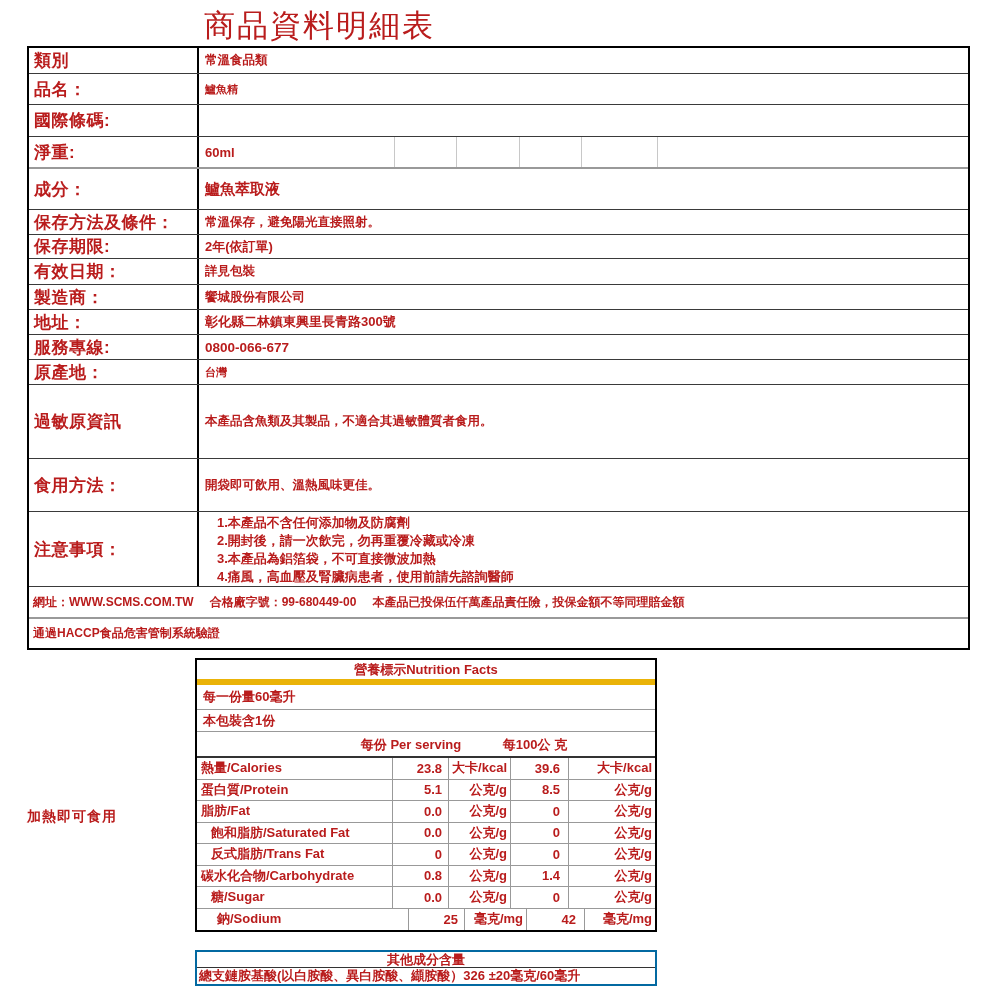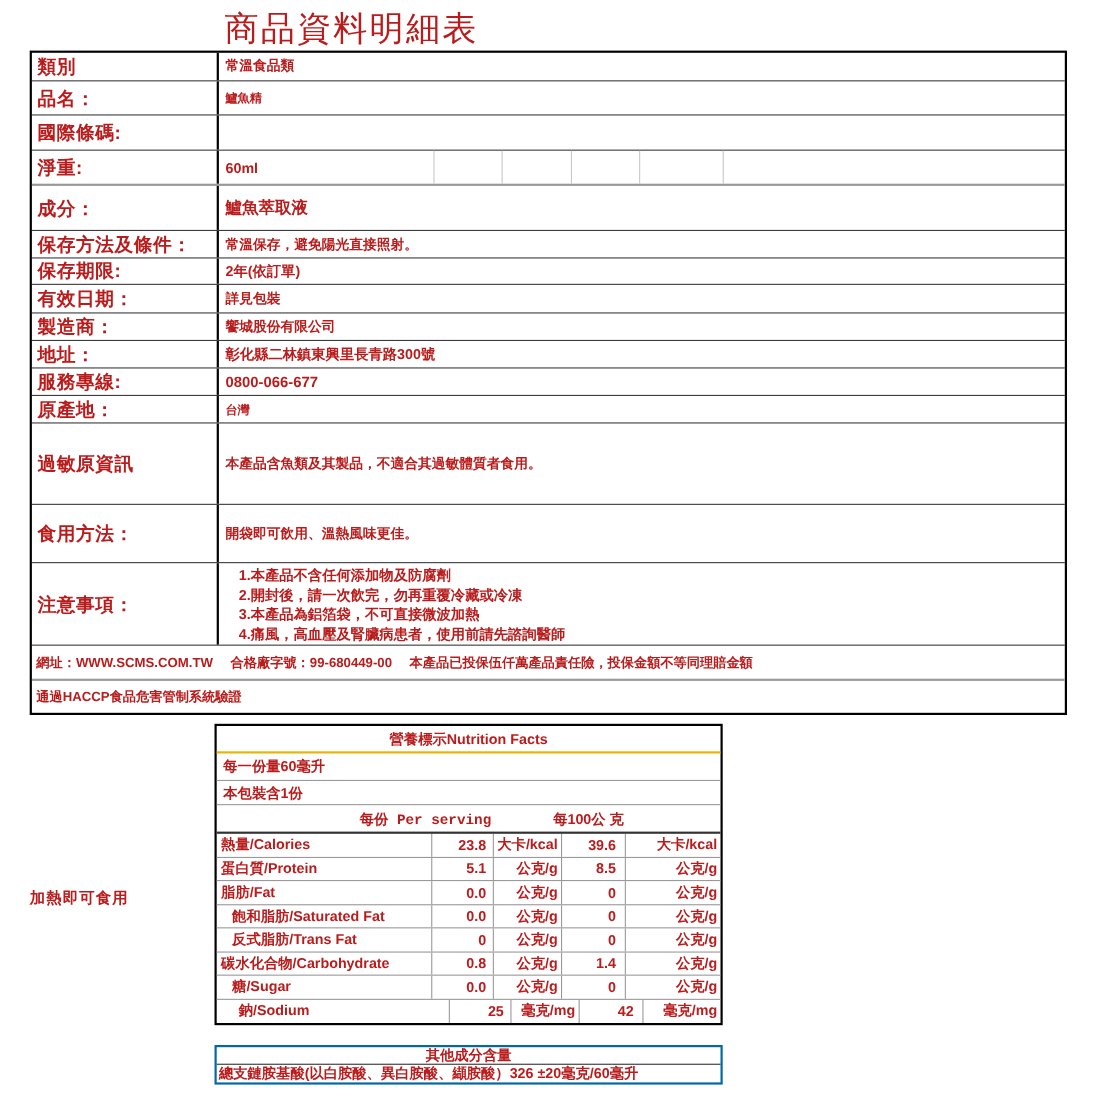--- a/index.html
+++ b/index.html
@@ -45,25 +45,25 @@
   
   .mfull {
     flex:1; font-size:12px; font-weight:600;
     display:flex; align-items:center; padding-left:4px; gap:16px; white-space:nowrap;
   }
   
   .nutrition {
     position:absolute; left:195px; top:658px; width:462px;
     border:2px solid #000; background:#fff; font-size:13px; font-weight:600;
   }
-  .nrow-title { height:25px; border-bottom:2px solid #eab308; display:flex; align-items:center; justify-content:center; }
+  .nrow-title { height:25px; border-bottom:6px solid #eab308; display:flex; align-items:center; justify-content:center; }
   .nrow-serving { height:25px; border-bottom:1px solid #999; display:flex; align-items:center; padding-left:6px; }
   .nrow-pack { height:22px; border-bottom:1px solid #999; display:flex; align-items:center; padding-left:6px; }
   .nrow-header { height:26px; border-bottom:2px solid #333; position:relative; }
-  .nh1 { position:absolute; left:130px; width:168px; top:4px; text-align:left;font-family:Liberation Mono, monospace; }
+  .nh1 { position:absolute; left:130px; width:168px; top:4px; text-align:center; }
   .nh2 { position:absolute; left:282px; width:112px; top:4px; text-align:center; }
   .ndata { display:flex; height:21.5px; border-bottom:1px solid #999; }
   .ndata:last-child { border-bottom:none;padding-left:16px; }
   .nc-label { flex:0 0 196px; border-right:1px solid #999; display:flex; align-items:center; padding-left:4px; }
   .nc-label.ind { padding-left:14px; }
   .nc-v  { flex:0 0 56px; border-right:1px solid #999; display:flex; align-items:center; justify-content:flex-end; padding-right:6px; }
   .nc-u  { flex:0 0 62px; border-right:1px solid #999; display:flex; align-items:center; justify-content:flex-end; padding-right:3px; }
   .nc-v2 { flex:0 0 58px; border-right:1px solid #999; display:flex; align-items:center; justify-content:flex-end; padding-right:8px; }
   .nc-u2 { flex:1; display:flex; align-items:center; justify-content:flex-end; padding-right:3px; }
   

